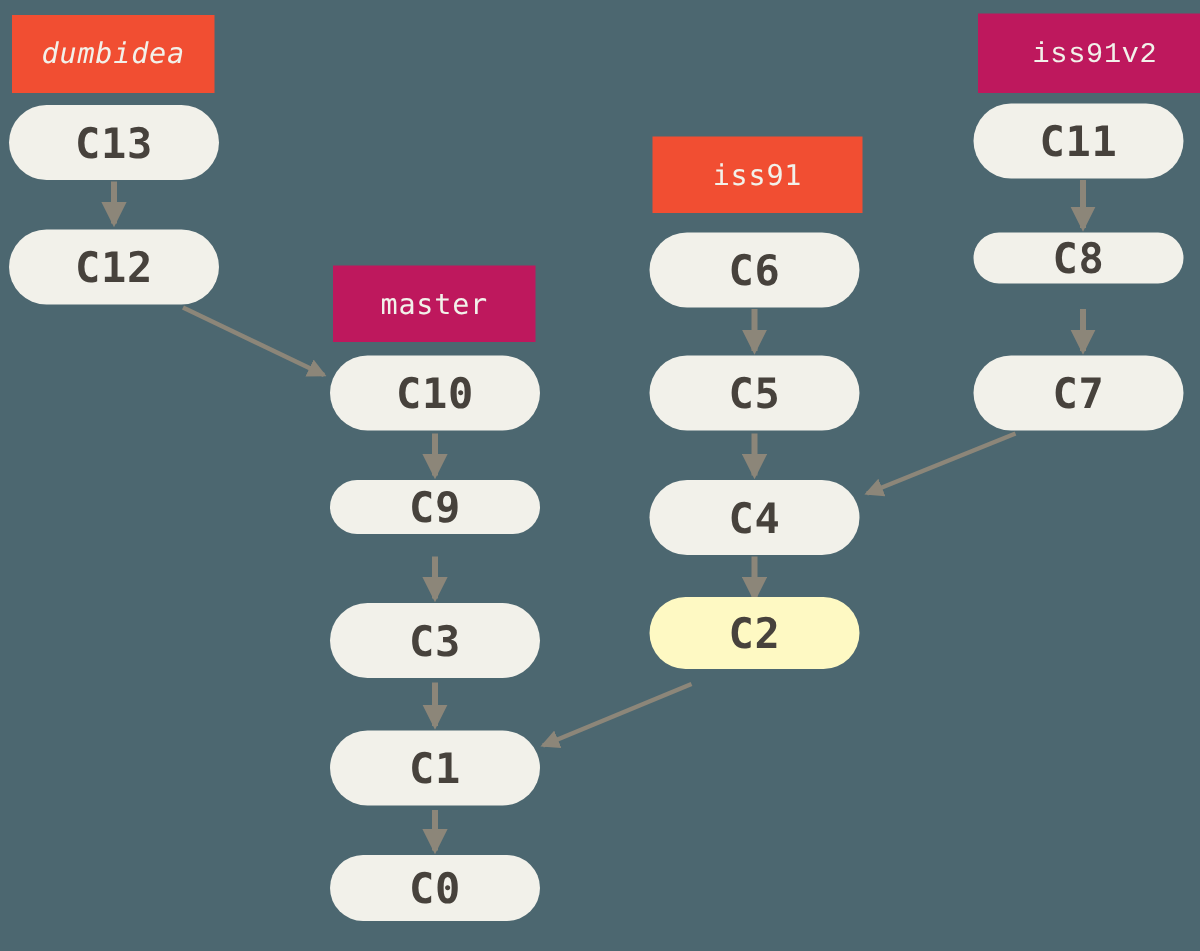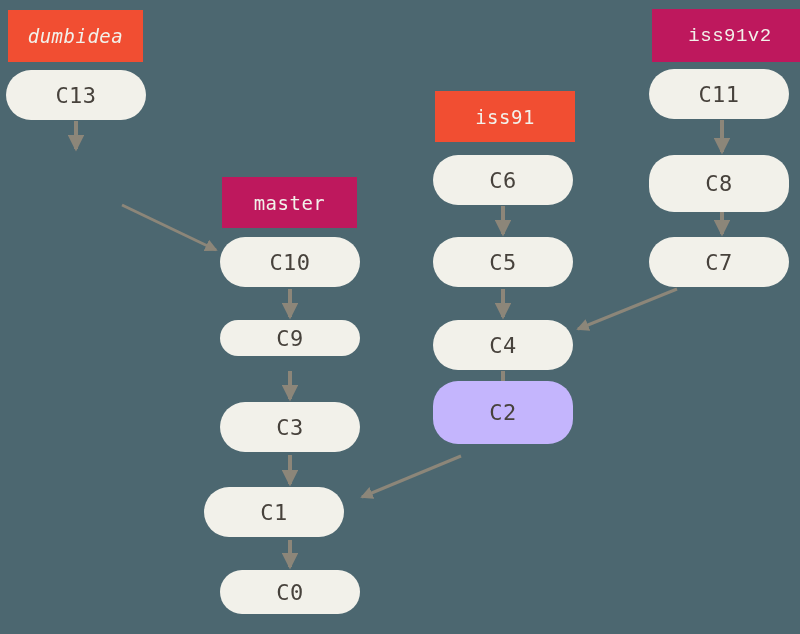--- a/index.html
+++ b/index.html
@@ -25,22 +25,22 @@
     height: 634px;
     z-index: 1;
   }
   .commit-node {
     position: absolute;
     z-index: 2;
     display: flex;
     align-items: center;
     justify-content: center;
     border-radius: 25px;
-    font-size: 22px;
-    font-weight: 400;
+    font-size: 28px;
+    font-weight: 700;
     letter-spacing: 0.5px;
   }
   .branch-label {
     position: absolute;
     z-index: 3;
     display: flex;
     align-items: center;
     justify-content: center;
     font-size: 19px;
     letter-spacing: 0.5px;
@@ -66,29 +66,30 @@
         <line x1="503" y1="206" x2="503" y2="234" stroke="#8C8679" stroke-width="4" marker-end="url(#arrowhead)"></line>
         <line x1="503" y1="289" x2="503" y2="317" stroke="#8C8679" stroke-width="4" marker-end="url(#arrowhead)"></line>
         <line x1="503" y1="371" x2="503" y2="399" stroke="#8C8679" stroke-width="4" marker-end="url(#arrowhead)"></line>
         <line x1="461" y1="456" x2="362" y2="497" stroke="#8C8679" stroke-width="3" marker-end="url(#arrowhead)"></line>
         <line x1="722" y1="120" x2="722" y2="152" stroke="#8C8679" stroke-width="4" marker-end="url(#arrowhead)"></line>
         <line x1="722" y1="206" x2="722" y2="234" stroke="#8C8679" stroke-width="4" marker-end="url(#arrowhead)"></line>
         <line x1="677" y1="289" x2="578" y2="329" stroke="#8C8679" stroke-width="3" marker-end="url(#arrowhead)"></line>
       </g>
   </svg>
 <div class="commit-node" style="left: 6px; top: 70px; width: 140px; height: 50px; background: rgb(242, 241, 234); color: rgb(71, 66, 60);">C13</div>
+    <div class="commit-node" style="left: 6px; top: 153px; width: 140px; height: 50px; background: rgb(242, 241, 234); color: rgb(71, 66, 60);">C12</div>
     <div class="commit-node" style="left: 220px; top: 237px; width: 140px; height: 50px; background: rgb(242, 241, 234); color: rgb(71, 66, 60);">C10</div>
     <div class="commit-node" style="left: 220px; top: 320px; width: 140px; height: 36px; background: rgb(242, 241, 234); color: rgb(71, 66, 60);">C9</div>
     <div class="commit-node" style="left: 220px; top: 402px; width: 140px; height: 50px; background: rgb(242, 241, 234); color: rgb(71, 66, 60); text-align: right;">C3</div>
-    <div class="commit-node" style="left: 204px; top: 487px; width: 140px; height: 50px; background: rgb(242, 241, 234); color: rgb(71, 66, 60);">C1</div>
+    <div class="commit-node" style="left: 220px; top: 487px; width: 140px; height: 50px; background: rgb(242, 241, 234); color: rgb(71, 66, 60);">C1</div>
     <div class="commit-node" style="left: 220px; top: 570px; width: 140px; height: 44px; background: rgb(242, 241, 234); color: rgb(71, 66, 60);">C0</div>
     <div class="commit-node" style="left: 433px; top: 155px; width: 140px; height: 50px; background: rgb(242, 241, 234); color: rgb(71, 66, 60);">C6</div>
     <div class="commit-node" style="left: 433px; top: 237px; width: 140px; height: 50px; background: rgb(242, 241, 234); color: rgb(71, 66, 60);">C5</div>
     <div class="commit-node" style="left: 433px; top: 320px; width: 140px; height: 50px; background: rgb(242, 241, 234); color: rgb(71, 66, 60);">C4</div>
-    <div class="commit-node" style="left: 433px; top: 381px; width: 140px; height: 63px; background: #c4b5fd; color: rgb(71, 66, 60);">C2</div>
+    <div class="commit-node" style="left: 433px; top: 398px; width: 140px; height: 48px; background: #fef9c3; color: rgb(71, 66, 60);">C2</div>
     <div class="commit-node" style="left: 649px; top: 69px; width: 140px; height: 50px; background: rgb(242, 241, 234); color: rgb(71, 66, 60);">C11</div>
-    <div class="commit-node" style="left: 649px; top: 155px; width: 140px; height: 57px; background: rgb(242, 241, 234); color: rgb(71, 66, 60);">C8</div>
+    <div class="commit-node" style="left: 649px; top: 155px; width: 140px; height: 34px; background: rgb(242, 241, 234); color: rgb(71, 66, 60);">C8</div>
     <div class="commit-node" style="left: 649px; top: 237px; width: 140px; height: 50px; background: rgb(242, 241, 234); color: rgb(71, 66, 60);">C7</div>
     <div class="branch-label" style="left: 8px; top: 10px; width: 135px; height: 52px; background: rgb(241, 78, 50); color: rgb(242, 241, 234); font-style: italic;">dumbidea</div>
     <div class="branch-label" style="left: 222px; top: 177px; width: 135px; height: 51px; background: #be185d; color: rgb(242, 241, 234);">master</div>
     <div class="branch-label" style="left: 435px; top: 91px; width: 140px; height: 51px; background: rgb(241, 78, 50); color: rgb(242, 241, 234);">iss91</div>
     <div class="branch-label" style="left: 652px; top: 9px; width: 156px; height: 53px; background: #be185d; color: rgb(242, 241, 234); font-family: Liberation Mono, monospace;">iss91v2</div>
   </div>
 
 </body></html>

